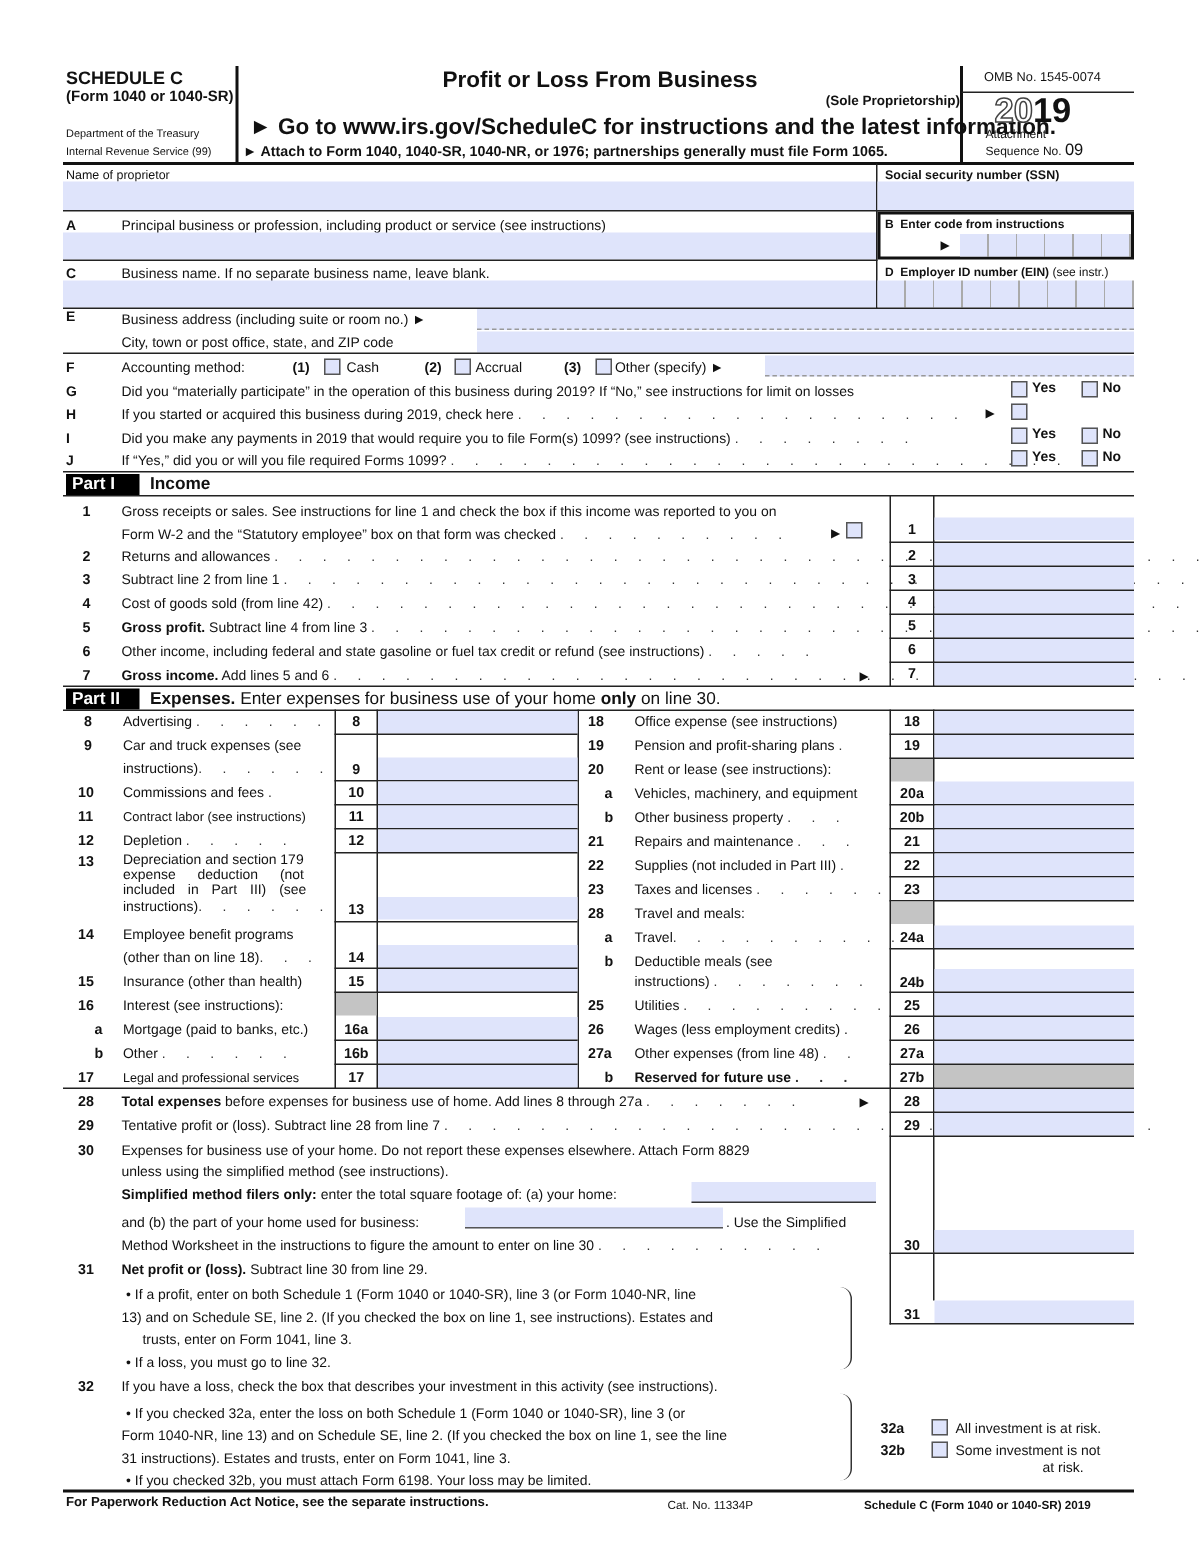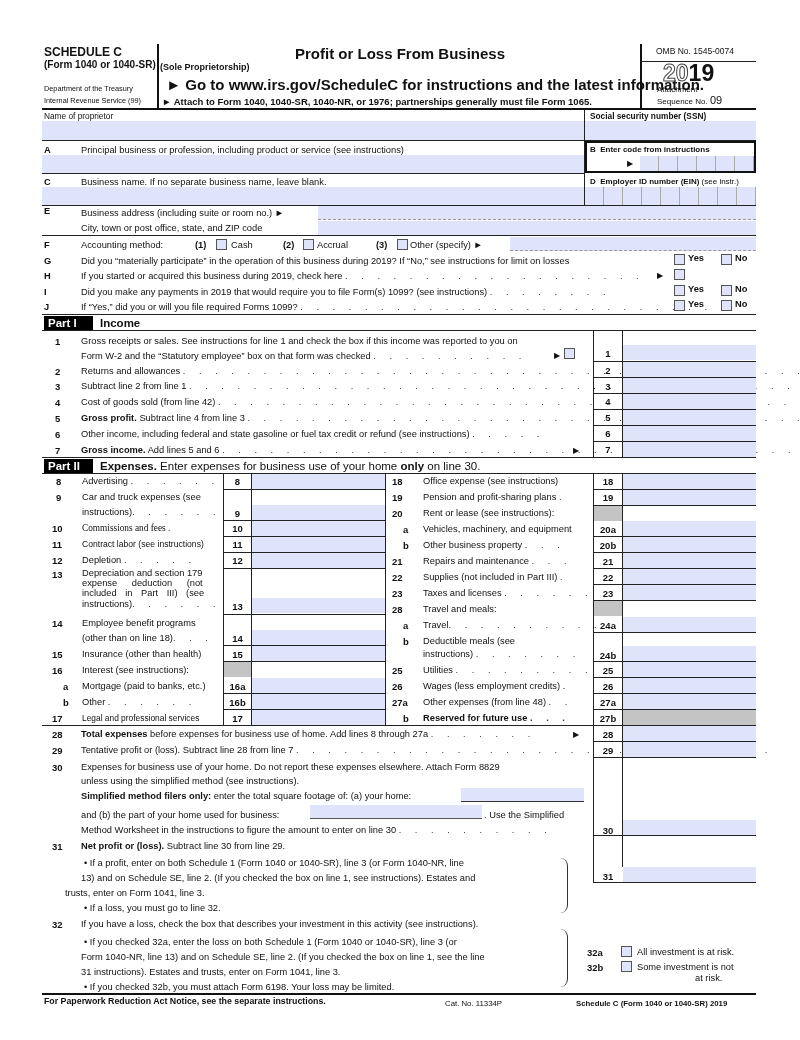--- a/index.html
+++ b/index.html
@@ -24,21 +24,21 @@
 <body>
 
 <div>
   <div class="t b" style="left:44px;top:46px;font-size:12px;line-height:13px;">SCHEDULE C</div>
   <div class="t b" style="left:44px;top:59px;font-size:10px;">(Form 1040 or 1040-SR)</div>
   <div class="t" style="left:44px;top:84px;font-size:7.3px;line-height:9px;">Department of the Treasury</div>
   <div class="t" style="left:44px;top:96px;font-size:7.3px;line-height:9px;text-align:right;">Internal Revenue Service (99)</div>
   <div class="vl" style="left:157px;top:44px;height:64px;width:1.5px;background:#111;"></div>
 
   <div class="t b" style="left:160px;width:480px;text-align:center;top:46px;font-size:15px;line-height:16px;">Profit or Loss From Business</div>
-  <div class="t b" style="left:160px;width:560px;text-align:left;top:62px;font-size:9px;">(Sole Proprietorship)</div>
+  <div class="t b" style="left:160px;width:480px;text-align:right;top:62px;font-size:9px;">(Sole Proprietorship)</div>
   <div class="t b" style="left:160px;width:544px;text-align:right;top:79px;font-size:15px;">► Go to www.irs.gov/ScheduleC for instructions and the latest information.</div>
   <div class="t b" style="left:162px;top:96px;font-size:9.5px;">► Attach to Form 1040, 1040-SR, 1040-NR, or 1976; partnerships generally must file Form 1065.</div>
 
   <div class="vl" style="left:640px;top:44px;height:64px;width:1.5px;background:#111;"></div>
   <div class="t" style="left:656px;top:46px;font-size:8.5px;">OMB No. 1545-0074</div>
   <div class="hl" style="left:641px;top:61px;width:115px;"></div>
   <div class="abs" style="left:663px;top:60px;font-size:23px;line-height:26px;font-weight:bold;">
     <span style="color:#fff;-webkit-text-stroke:1px #444;">20</span><span>19</span>
   </div>
   <div class="t" style="left:657px;top:84px;font-size:8px;">Attachment</div>
@@ -186,21 +186,21 @@
   <div class="hl" style="left:223px;top:489px;width:162px;"></div>
 
   <div class="ln" style="left:56px;top:492px;">9</div>
   <div class="t" style="left:82px;top:492px;">Car and truck expenses (see</div>
   <div class="t" style="left:82px;top:507px;"><span>instructions)</span><span class="dots">. . . . . .</span></div>
   <div class="ln" style="left:224px;top:508px;width:27px;text-align:center;">9</div>
   <div class="fld" style="left:252px;top:505px;width:133px;height:15px;"></div>
   <div class="hl" style="left:223px;top:520px;width:162px;"></div>
 
   <div class="ln" style="left:52px;top:523px;">10</div>
-  <div class="t" style="left:82px;top:523px;font-family:Liberation Serif, serif;"><span>Commissions and fees</span> <span class="dots"> .</span></div>
+  <div class="t" style="left:82px;top:523px;"><span>Commissions and fees</span> <span class="dots"> .</span></div>
   <div class="ln" style="left:224px;top:523px;width:27px;text-align:center;">10</div>
   <div class="fld" style="left:252px;top:521px;width:133px;height:15px;"></div>
   <div class="hl" style="left:223px;top:536px;width:162px;"></div>
 
   <div class="ln" style="left:52px;top:539px;">11</div>
   <div class="t" style="left:82px;top:539px;font-size:8.6px;">Contract labor (see instructions)</div>
   <div class="ln" style="left:224px;top:539px;width:27px;text-align:center;">11</div>
   <div class="fld" style="left:252px;top:537px;width:133px;height:15px;"></div>
   <div class="hl" style="left:223px;top:552px;width:162px;"></div>
 
@@ -368,21 +368,21 @@
 <div class="t" style="left:81px;top:825px;"><span>Method Worksheet in the instructions to figure the amount to enter on line 30</span> <span class="dots">. . . . . . . . . .</span></div>
 <div class="vl" style="left:622px;top:758px;height:77px;"></div>
 <div class="ln" style="left:594px;top:825px;width:28px;text-align:center;">30</div>
 <div class="fld" style="left:623px;top:820px;width:133px;height:15px;"></div>
 <div class="hl" style="left:593px;top:835px;width:163px;"></div>
 
 <div class="ln" style="left:52px;top:841px;">31</div>
 <div class="t" style="left:81px;top:841px;"><span class="b">Net profit or (loss).</span> <span>Subtract line 30 from line 29.</span></div>
 <div class="t" style="left:84px;top:858px;">• If a profit, enter on both Schedule 1 (Form 1040 or 1040-SR), line 3 (or Form 1040-NR, line</div>
 <div class="t" style="left:81px;top:873px;">13) and on Schedule SE, line 2. (If you checked the box on line 1, see instructions). Estates and</div>
-<div class="t" style="left:65px;top:888px;">trusts, enter on Form 1041, line 3.</div>
+<div class="t" style="left:95px;top:888px;">trusts, enter on Form 1041, line 3.</div>
 <div class="t" style="left:84px;top:903px;">• If a loss, you must  go to line 32.</div>
 <div class="brace" style="left:560px;top:858px;height:55px;"></div>
 <div class="vl" style="left:593px;top:835px;height:48px;"></div>
 <div class="vl" style="left:622px;top:835px;height:32px;"></div>
 <div class="ln" style="left:594px;top:871px;width:28px;text-align:center;">31</div>
 <div class="fld" style="left:623px;top:867px;width:133px;height:15px;"></div>
 <div class="hl" style="left:593px;top:882px;width:163px;"></div>
 
 <div class="ln" style="left:52px;top:919px;">32</div>
 <div class="t" style="left:81px;top:919px;">If you have a loss, check the box that describes your investment in this activity (see instructions).</div>

